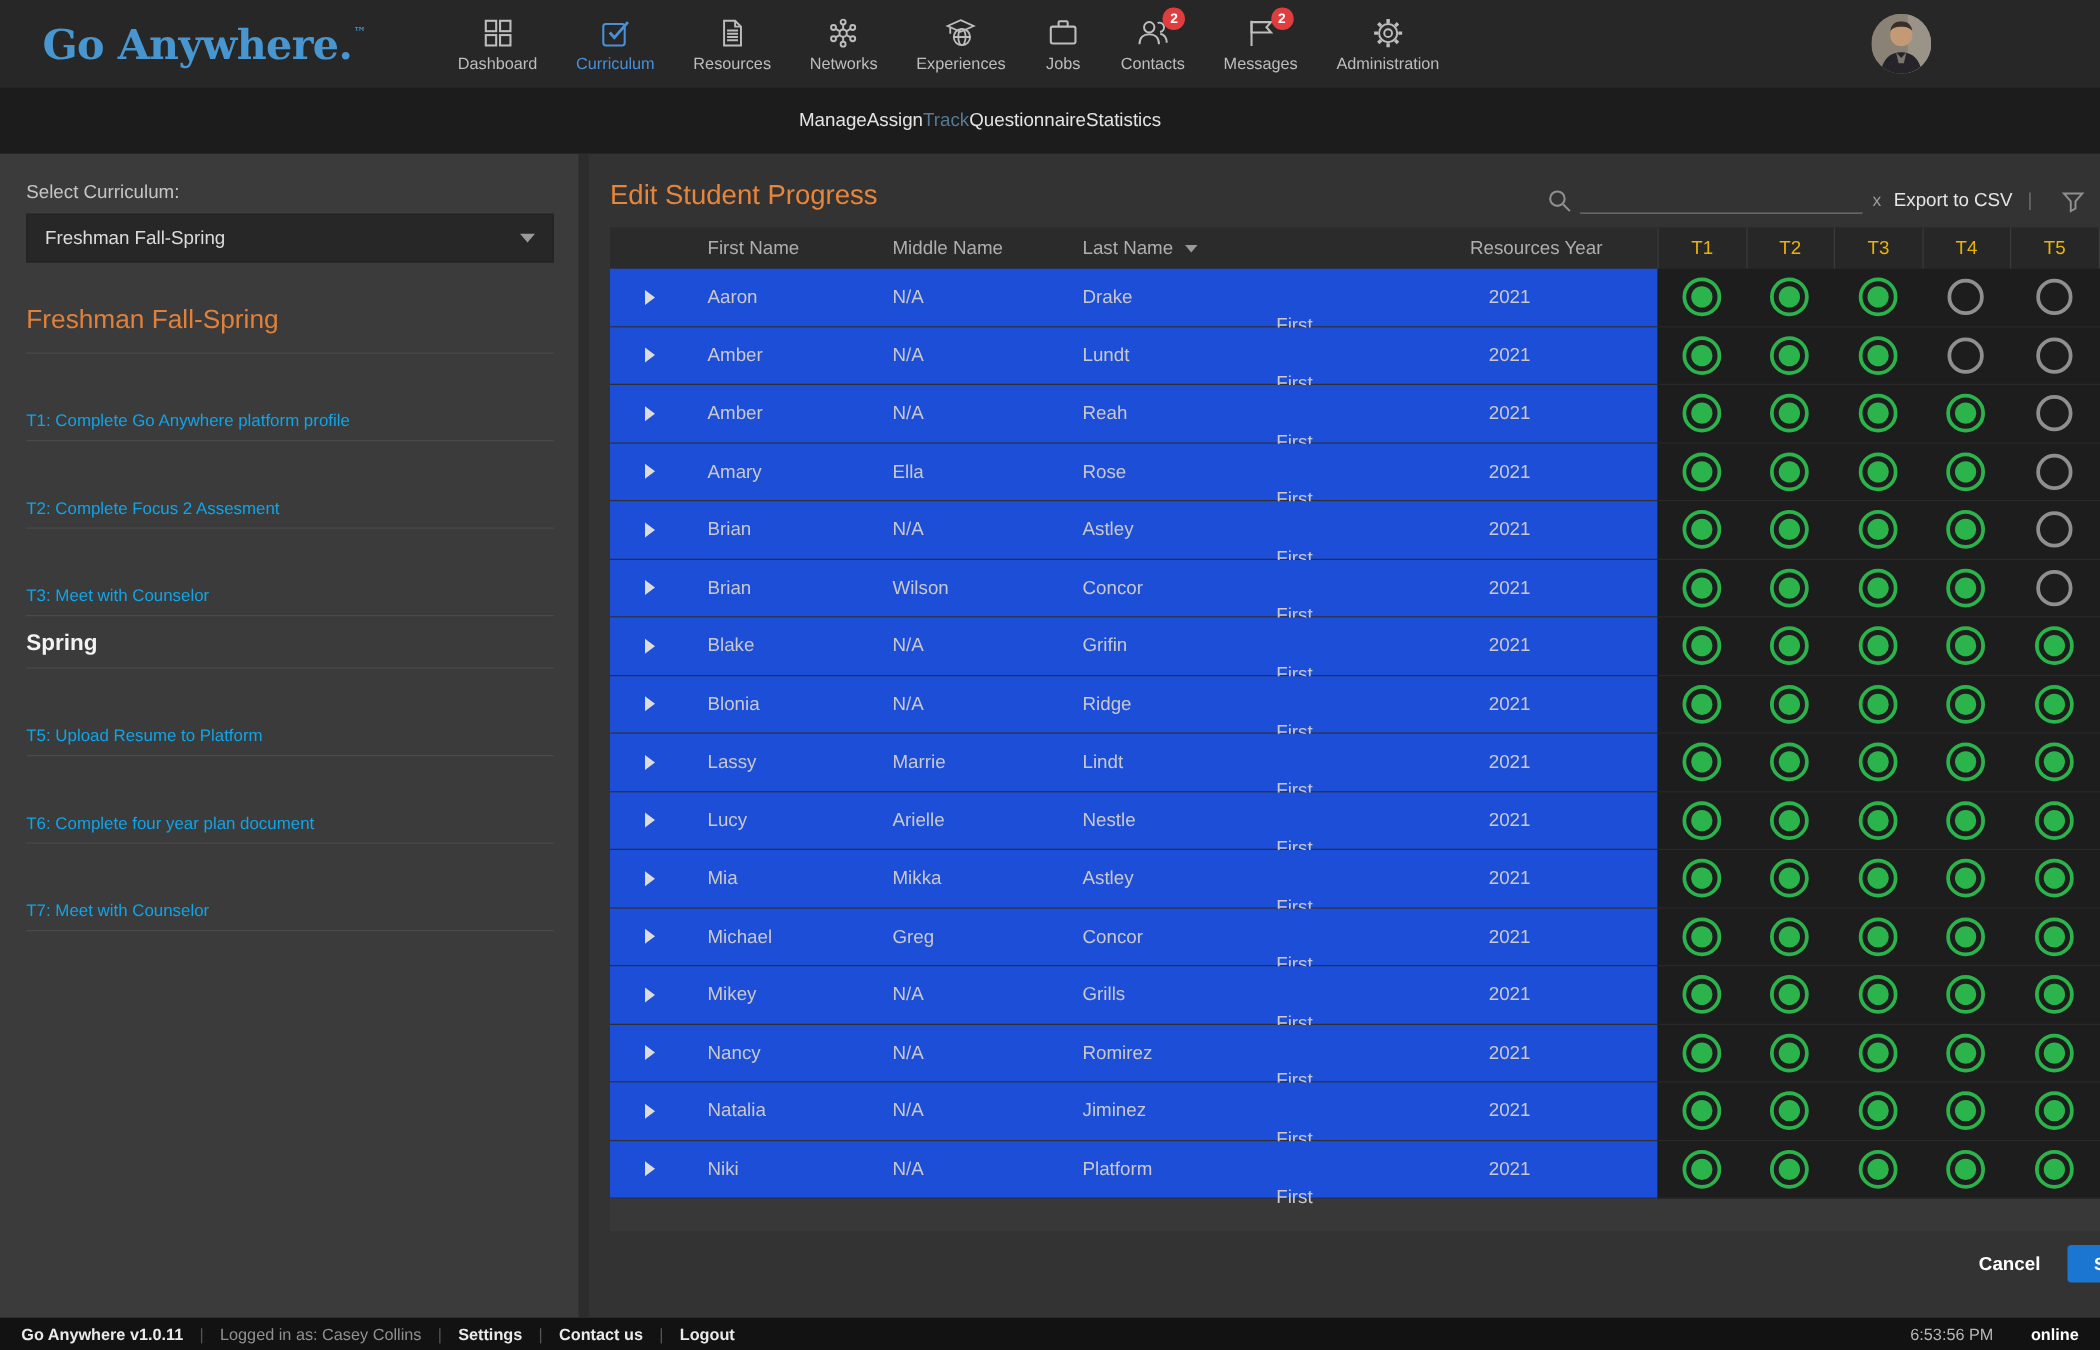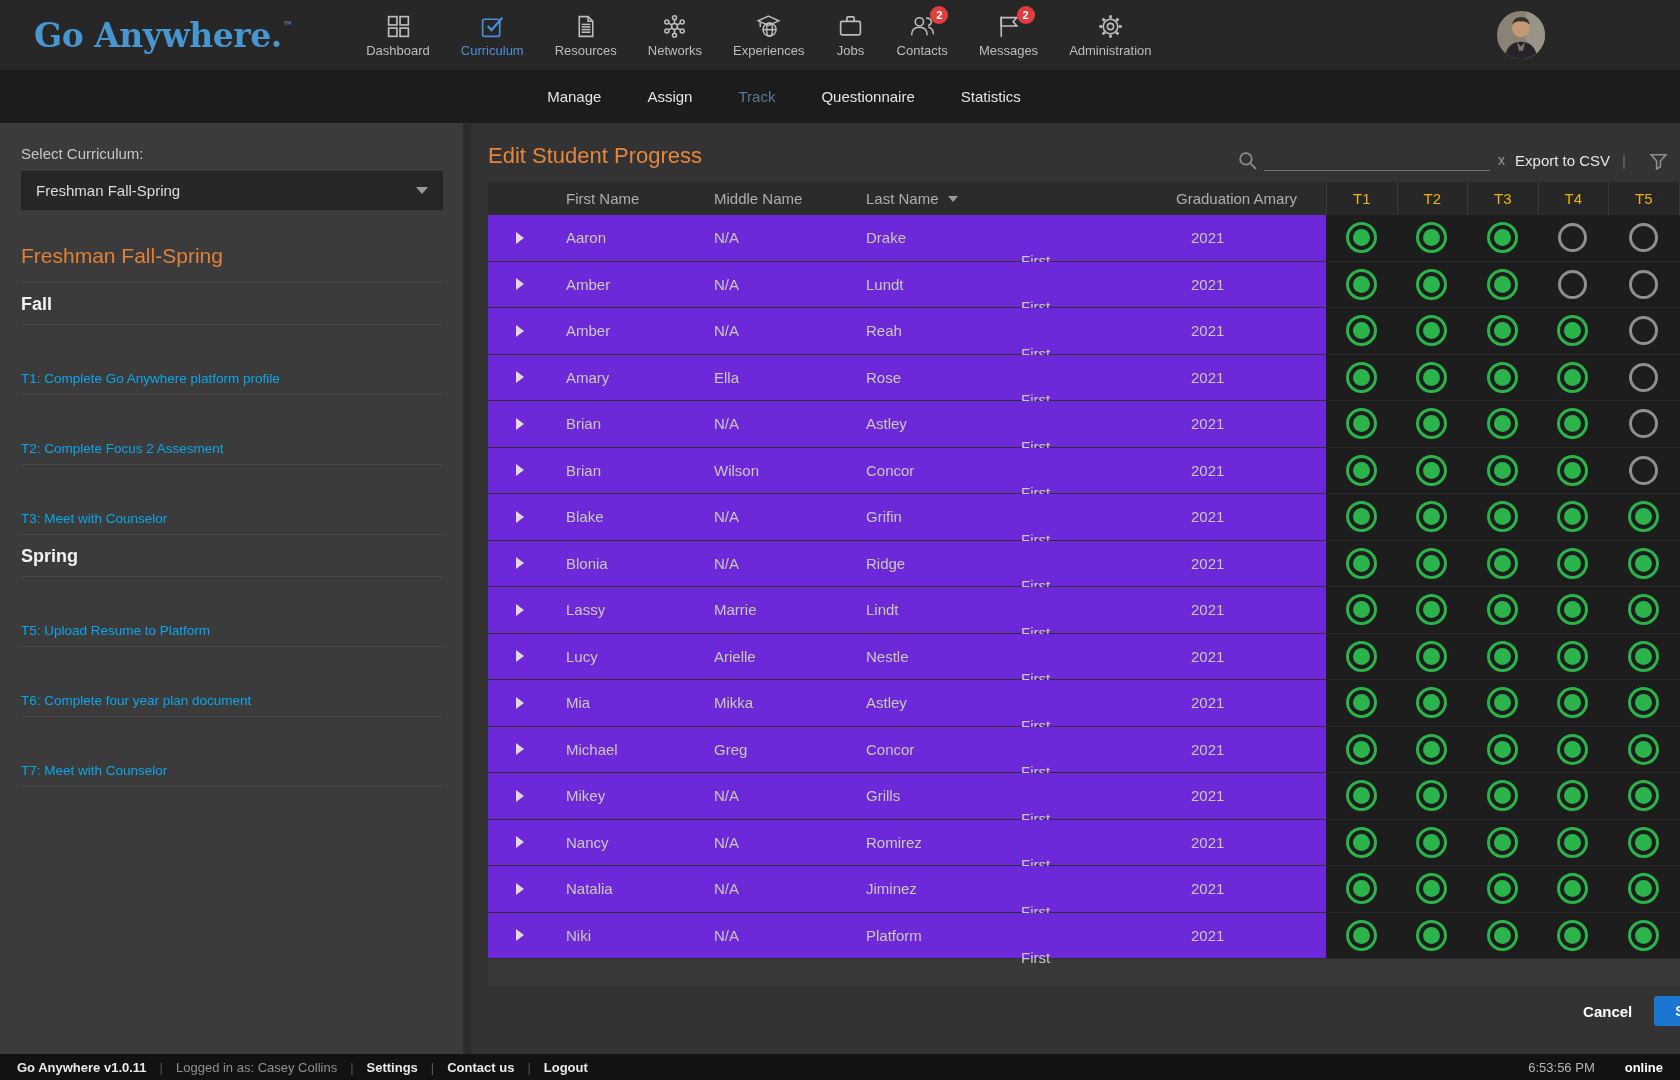--- a/index.html
+++ b/index.html
@@ -19,21 +19,21 @@
   .nav-label { font-size:13px; }
   .nav-item.active { color:#4a90d8; }
   .badge { position:absolute; top:-6px; right:-11px; min-width:18px; height:18px; border-radius:9px;
     background:#e03e3e; color:#fff; font-size:11px; font-weight:bold; display:flex;
     align-items:center; justify-content:center; padding:0 4px; }
   .avatar { margin-left:auto; margin-right:135px; width:48px; height:48px; border-radius:50%;
     overflow:hidden; cursor:pointer; flex:0 0 auto; }
 
   
   .subnav { height:53px; background:#1c1c1c; display:flex; align-items:center; justify-content:center;
-    padding-right:112px; gap:46px; }
+    padding-right:112px; }
   .subnav-item { font-size:15px; color:#e3e3e3; cursor:pointer; }
   .subnav-item.active { color:#567a95; }
 
   
   .mainrow { display:flex; height:931px; }
   .sidebar { width:463px; background:#3b3b3b; padding:22px 20px 0 21px; flex:0 0 auto; }
   .content { flex:1; background:#333333; border-left:8px solid #2c2c2c; padding:20px 0 0 17px; position:relative; }
 
   
   .side-label { font-size:15px; color:#c6c6c6; }
@@ -66,21 +66,21 @@
   .hdr-light { display:flex; background:#2b2b2b; }
   .hdr-dark { display:flex; background:#272727; }
   .hcell { font-size:15px; color:#aeaeae; display:flex; align-items:center; padding-left:15px; cursor:pointer; }
   .hcell-task { font-size:15px; color:#eab308; display:flex; align-items:center; justify-content:center;
     border-left:1px solid #3a3a3a; padding-left:0; cursor:default; }
   .sort-arrow { width:0; height:0; margin-left:9px; border-left:5px solid transparent;
     border-right:5px solid transparent; border-top:6px solid #9a9a9a; }
   .col-exp{width:63px;} .col-first{width:148px;} .col-mid{width:152px;} .col-last{width:155px;}
   .col-stand{width:155px;margin-top:45px;} .col-year{width:165px;} .col-task{width:70.5px;}
   .trow { display:flex; height:46.5px; }
-  .row-light { display:flex; background:#6d28d9; border-bottom:1px solid #2f2f2f; }
+  .row-light { display:flex; background:#1d4ed8; border-bottom:1px solid #2f2f2f; }
   .row-dark { display:flex; background:#1d1d1d; border-bottom:1px solid #292929; }
   .cell { font-size:15px; color:#c9c9c9; display:flex; align-items:center; padding-left:15px; }
   .cell-exp { justify-content:center; padding-left:0; cursor:pointer; }
   .cell-year { padding-left:30px; }
   .expander { width:0; height:0; border-top:6px solid transparent; border-bottom:6px solid transparent;
     border-left:8px solid #dcdcdc; }
   .cell-task { display:flex; align-items:center; justify-content:center; padding-left:0; }
   .dot { border-radius:50%; display:flex; align-items:center; justify-content:center; cursor:pointer; }
   .dot.on { width:31px; height:31px; border:3px solid #2cb44c; }
   .dot.on i { display:block; width:17px; height:17px; border-radius:50%; background:#2cb44c; }
@@ -249,21 +249,20 @@
 <div class="mainrow">
 
   <div class="sidebar">
     <div class="side-label">Select Curriculum:</div>
     <div class="dropdown">
       <span class="dropdown-value">Freshman Fall-Spring</span>
       <span class="caret-down"></span>
     </div>
     <div class="side-heading">Freshman Fall-Spring</div>
     <div id="side-sections">
-        <div class="sec-title">Fall</div>
         <div class="side-item">T1: Complete Go Anywhere platform profile</div>
         <div class="side-item">T2: Complete Focus 2 Assesment</div>
         <div class="side-item">T3: Meet with Counselor</div>
         <div class="sec-title">Spring</div>
         <div class="side-item">T5: Upload Resume to Platform</div>
         <div class="side-item">T6: Complete four year plan document</div>
         <div class="side-item">T7: Meet with Counselor</div>
       </div>
   </div>
 
@@ -304,21 +303,21 @@
     </div>
 
     <div class="gridtable">
       <div class="thead">
         <div class="hdr-light" id="hdr-light">
           <div class="hcell col-exp"></div>
         <div class="hcell col-first">First Name</div>
             <div class="hcell col-mid">Middle Name</div>
             <div class="hcell col-last">Last Name<span class="sort-arrow"></span></div>
             <div class="hcell col-stand">Standing</div>
-            <div class="hcell col-year">Graduation Amary</div>
+            <div class="hcell col-year">Resources Year</div>
           </div>
         <div class="hdr-dark" id="hdr-dark">
             <div class="hcell-task col-task">T1</div>
             <div class="hcell-task col-task">T2</div>
             <div class="hcell-task col-task">T3</div>
             <div class="hcell-task col-task">T4</div>
             <div class="hcell-task col-task">T5</div>
             <div class="hcell-task col-task">T6</div>
           </div>
       </div>

